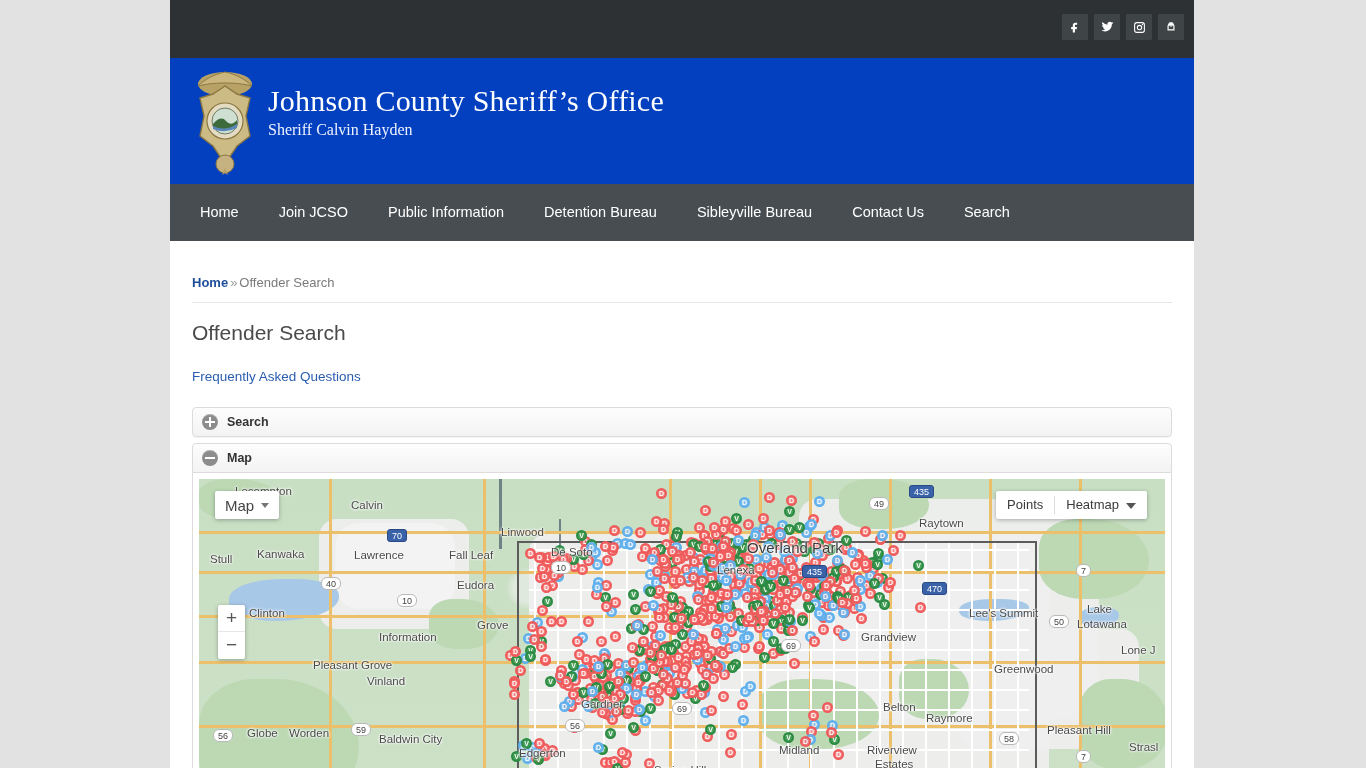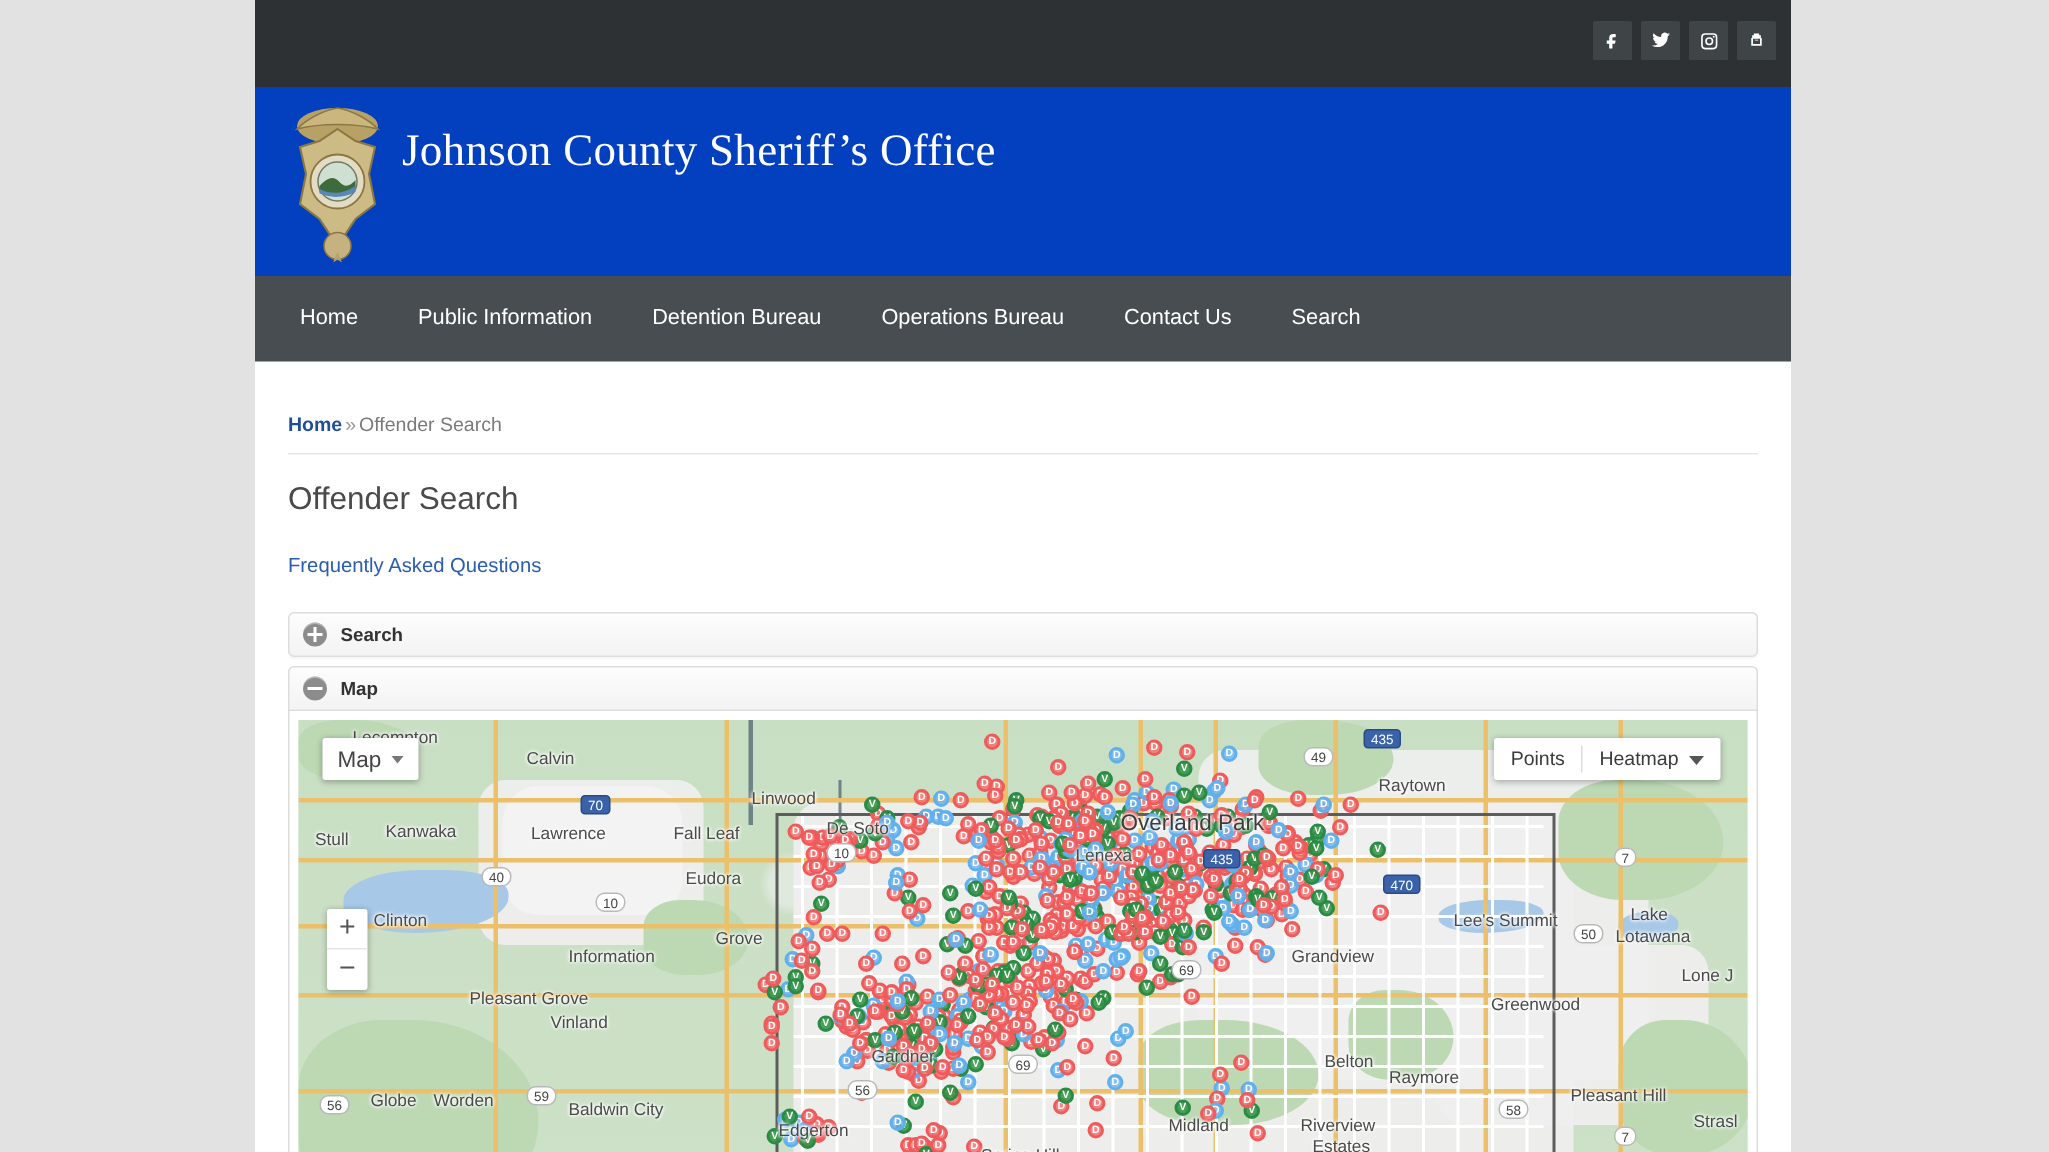--- a/index.html
+++ b/index.html
@@ -325,28 +325,30 @@
         <path d="M33 22 L45 30 L58 34 L54 52 L58 72 L45 82 L33 100 L21 82 L8 72 L12 52 L8 34 L21 30 Z" fill="#cdbb86" stroke="#8a7742" stroke-width="1.4"></path>
         <circle cx="33" cy="57" r="18" fill="#e4dcc2" stroke="#8a7742" stroke-width="1.2"></circle>
         <circle cx="33" cy="57" r="13" fill="#cfe0d2" stroke="#6e7c66" stroke-width="1"></circle>
         <path d="M21 60 q8 -9 13 -3 q5 6 11 -1 v5 q-12 7 -24 3z" fill="#3e6b3c"></path>
         <path d="M21 62 q12 6 24 -2 v4 q-12 6 -24 1z" fill="#5a87b8"></path>
         <ellipse cx="33" cy="100" rx="9" ry="9" fill="#c6b281" stroke="#8a7742" stroke-width="1"></ellipse>
         <path d="M33 104 l3 7 l-3 -2 l-3 2z" fill="#b8a165"></path>
       </svg>
       <div class="brand">
         <div class="title">Johnson County Sheriff’s Office</div>
+        <div class="sub">Sheriff Calvin Hayden</div>
       </div>
     </div>
 
     <nav class="nav">
       <a href="#">Home</a>
+      <a href="#">Join JCSO</a>
       <a href="#">Public Information</a>
       <a href="#">Detention Bureau</a>
-      <a href="#">Operations Bureau</a>
+      <a href="#">Sibleyville Bureau</a>
       <a href="#">Contact Us</a>
       <a href="#">Search</a>
     </nav>
 
     <div class="content">
 
       <div class="crumb">
         <a href="#">Home</a><span class="sep">»</span><span class="cur">Offender Search</span>
       </div>
 

